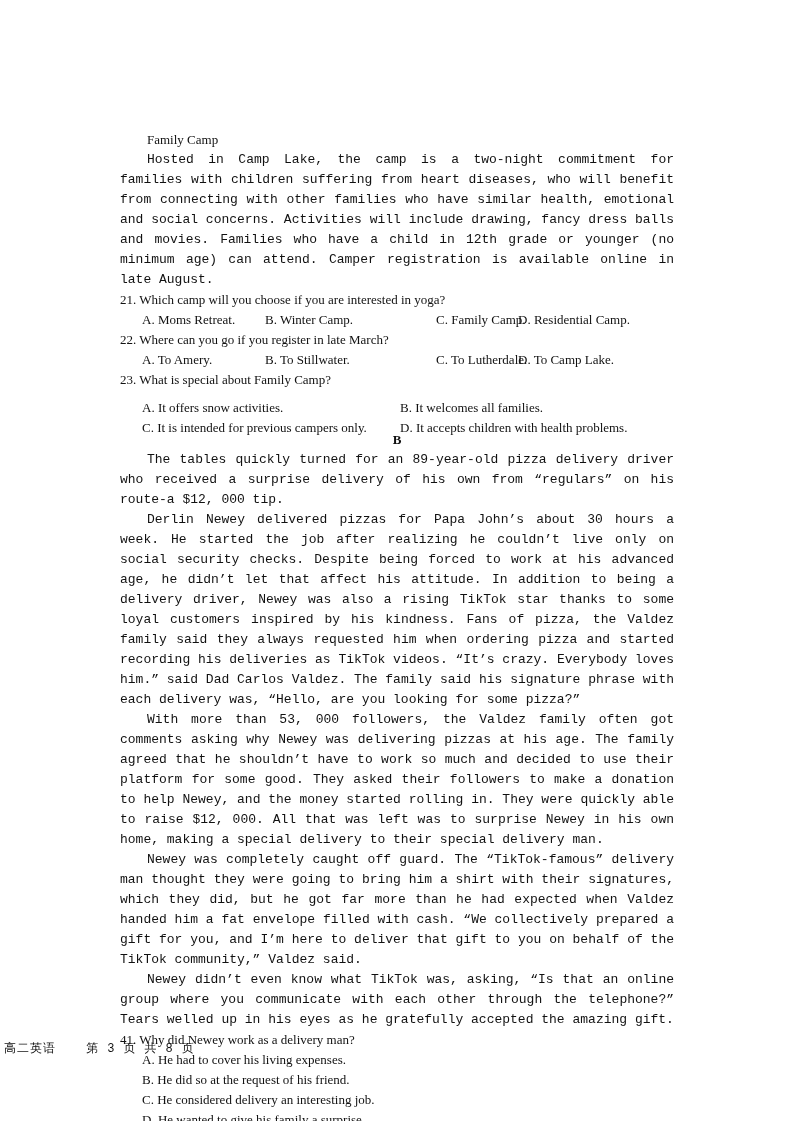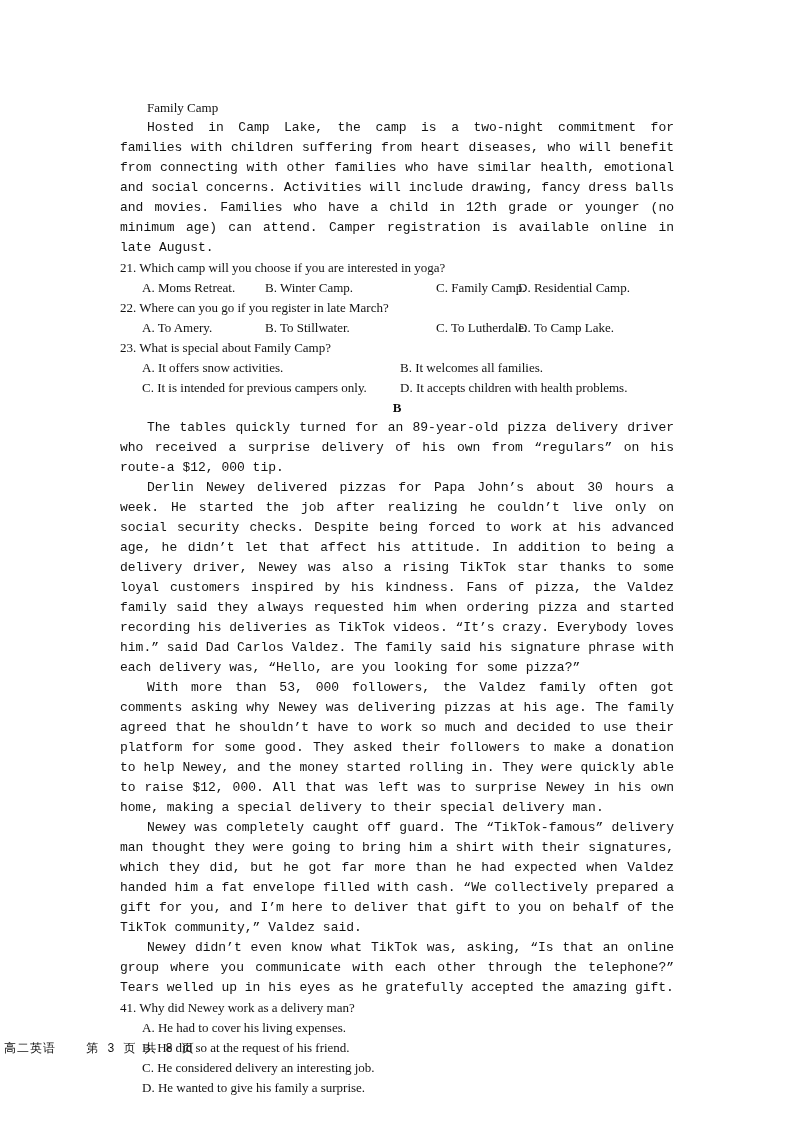--- a/index.html
+++ b/index.html
@@ -2,26 +2,26 @@
 <html><head>
 <meta charset="utf-8">
 <style>
   html, body { margin: 0; padding: 0; background: #ffffff; }
   body { width: 793px; height: 1121px; position: relative; overflow: hidden;
          font-family: "Liberation Serif", "DejaVu Serif", serif; color: #111; }
   .page { position: absolute; left: 120px; top: 98px; width: 554px; font-size: 13px; line-height: 20px; }
   .p { text-align: justify; margin: 0; }
   .ind { text-indent: 27px; font-family: Liberation Mono, monospace; }
   .line { margin: 0; white-space: nowrap; }
-  .indent-line { padding-left: 27px; }
+  .indent-line { padding-left: 27px; margin-top: 32px; }
   .opts4 { position: relative; height: 20px; }
   .opts4 span { position: absolute; top: 0; white-space: nowrap; }
   .o-a { left: 22px; } .o-b { left: 145px; } .o-c { left: 280px; margin-left: 36px; } .o-d { left: 398px; }
   .opts2 { position: relative; height: 20px; }
-  .opts2 span { position: absolute; top: 0; white-space: nowrap; }
+  .opts2 span { position: absolute; top: 8px; white-space: nowrap; }
   .o2-a { left: 22px; } .o2-b { left: 280px; }
   .opt-line { padding-left: 22px; white-space: nowrap; }
   .section { text-align: center; font-weight: bold; margin: 0; }
   .footer { position: absolute; top: 1040px; left: 0; width: 699px; text-align: left;
             font-family: Liberation Mono, monospace; font-size: 12px; letter-spacing: 1px; }
   .footer span { margin: 0 4px; }
 </style>
 </head>
 <body>
 

